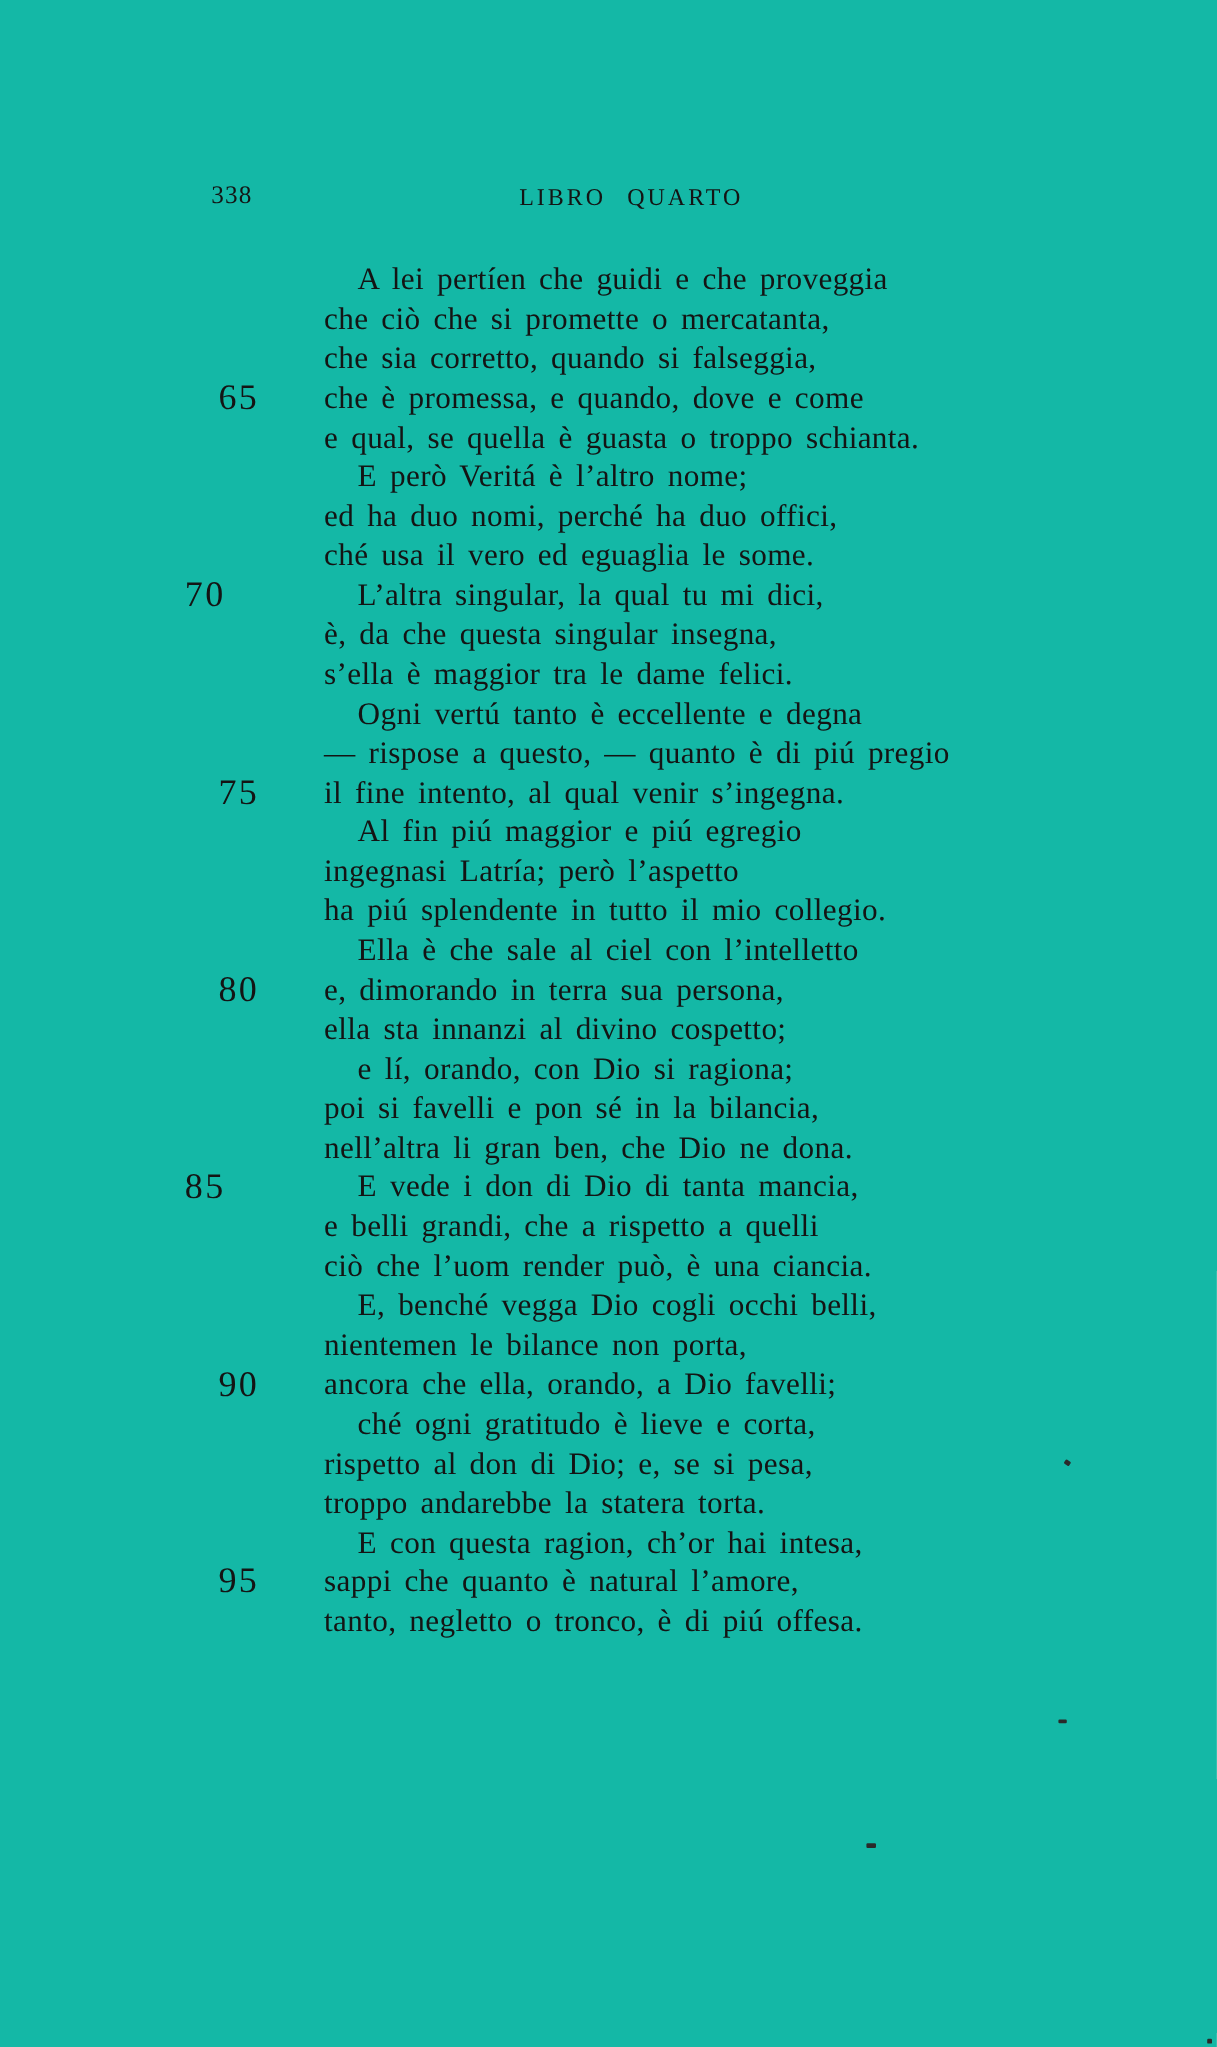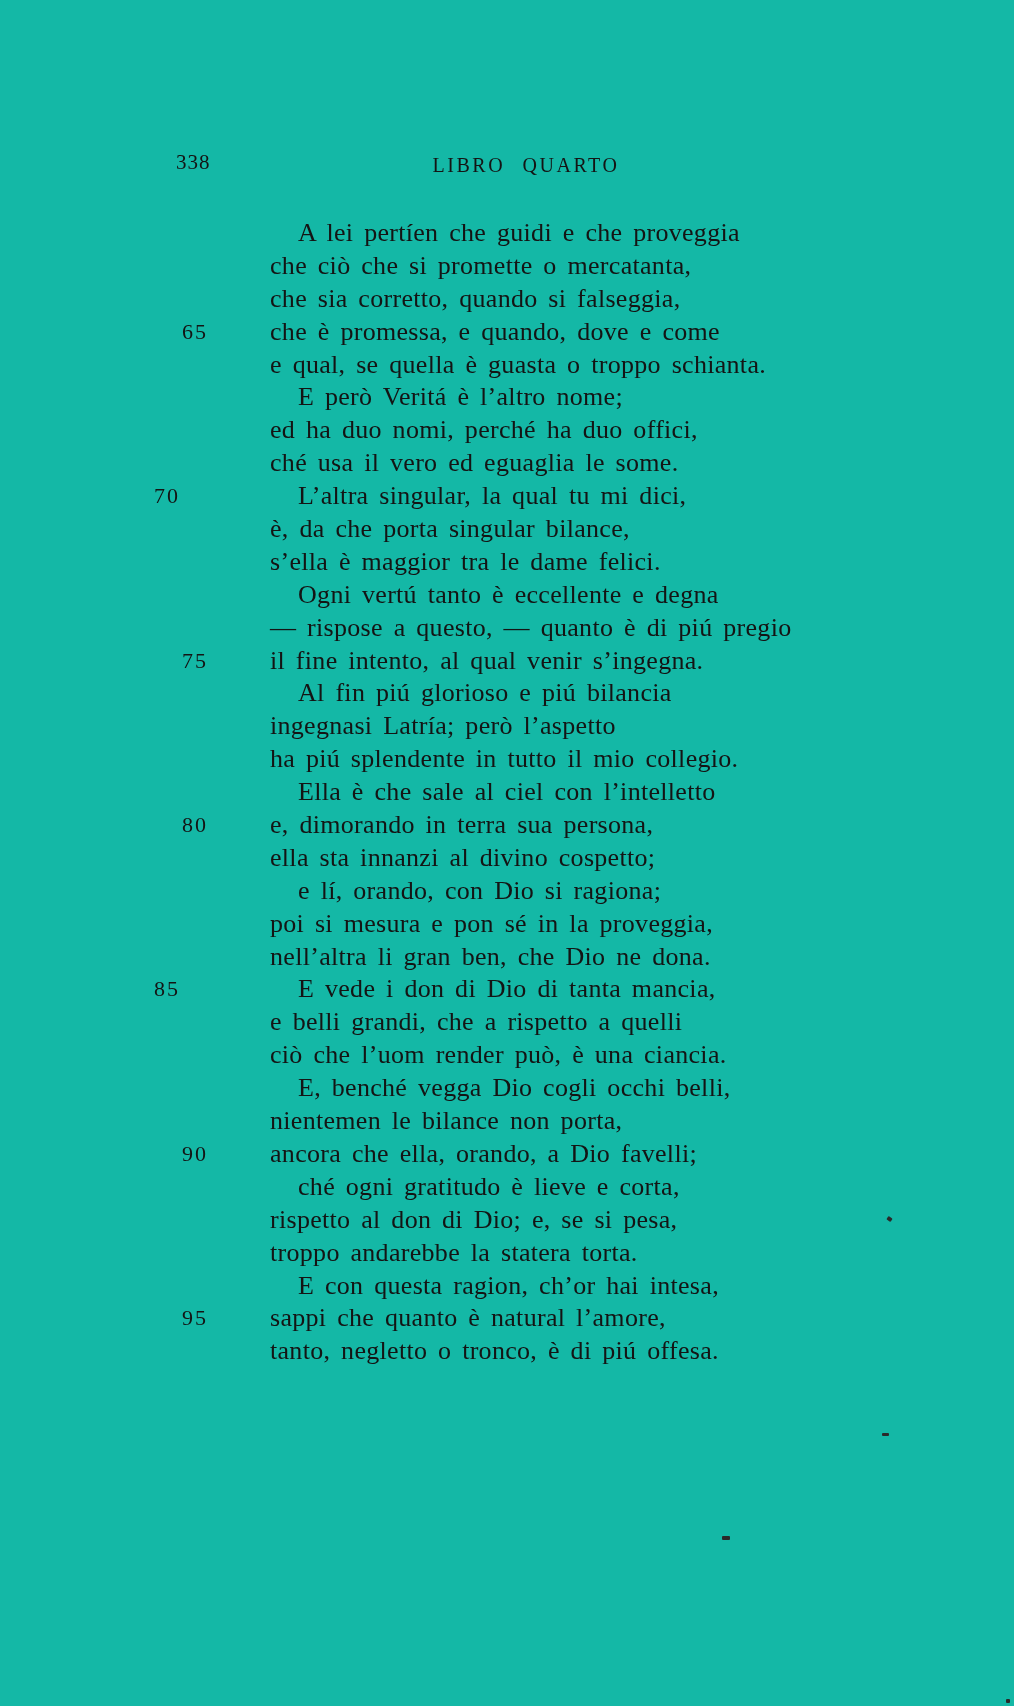--- a/index.html
+++ b/index.html
@@ -53,21 +53,21 @@
     word-spacing: 4px;
     white-space: nowrap;
   }
 
   .line.indent { padding-left: 28px; }
 
   .lnum {
     position: absolute;
     left: -88px;
     top: 0;
-    font-size: 22px;
+    font-size: 30px;
     letter-spacing: 2px;
   }
 
   .line.indent .lnum { left: -116px; }
 
   .speck {
     position: absolute;
     background: #2a2a2a;
     border-radius: 1px;
   }
@@ -88,33 +88,33 @@
   <div class="poem">
       <div class="line indent"><span>A lei pertíen che guidi e che proveggia</span></div>
       <div class="line"><span>che ciò che si promette o mercatanta,</span></div>
       <div class="line"><span>che sia corretto, quando si falseggia,</span></div>
       <div class="line"><span class="lnum">65</span><span>che è promessa, e quando, dove e come</span></div>
       <div class="line"><span>e qual, se quella è guasta o troppo schianta.</span></div>
       <div class="line indent"><span>E però Veritá è l’altro nome;</span></div>
       <div class="line"><span>ed ha duo nomi, perché ha duo offici,</span></div>
       <div class="line"><span>ché usa il vero ed eguaglia le some.</span></div>
       <div class="line indent"><span class="lnum">70</span><span>L’altra singular, la qual tu mi dici,</span></div>
-      <div class="line"><span>è, da che porta singular bilance,</span></div>
+      <div class="line"><span>è, da che questa singular insegna,</span></div>
       <div class="line"><span>s’ella è maggior tra le dame felici.</span></div>
       <div class="line indent"><span>Ogni vertú tanto è eccellente e degna</span></div>
       <div class="line"><span>— rispose a questo, — quanto è di piú pregio</span></div>
       <div class="line"><span class="lnum">75</span><span>il fine intento, al qual venir s’ingegna.</span></div>
-      <div class="line indent"><span>Al fin piú glorioso e piú bilancia</span></div>
+      <div class="line indent"><span>Al fin piú maggior e piú egregio</span></div>
       <div class="line"><span>ingegnasi Latría; però l’aspetto</span></div>
       <div class="line"><span>ha piú splendente in tutto il mio collegio.</span></div>
       <div class="line indent"><span>Ella è che sale al ciel con l’intelletto</span></div>
       <div class="line"><span class="lnum">80</span><span>e, dimorando in terra sua persona,</span></div>
       <div class="line"><span>ella sta innanzi al divino cospetto;</span></div>
       <div class="line indent"><span>e lí, orando, con Dio si ragiona;</span></div>
-      <div class="line"><span>poi si mesura e pon sé in la proveggia,</span></div>
+      <div class="line"><span>poi si favelli e pon sé in la bilancia,</span></div>
       <div class="line"><span>nell’altra li gran ben, che Dio ne dona.</span></div>
       <div class="line indent"><span class="lnum">85</span><span>E vede i don di Dio di tanta mancia,</span></div>
       <div class="line"><span>e belli grandi, che a rispetto a quelli</span></div>
       <div class="line"><span>ciò che l’uom render può, è una ciancia.</span></div>
       <div class="line indent"><span>E, benché vegga Dio cogli occhi belli,</span></div>
       <div class="line"><span>nientemen le bilance non porta,</span></div>
       <div class="line"><span class="lnum">90</span><span>ancora che ella, orando, a Dio favelli;</span></div>
       <div class="line indent"><span>ché ogni gratitudo è lieve e corta,</span></div>
       <div class="line"><span>rispetto al don di Dio; e, se si pesa,</span></div>
       <div class="line"><span>troppo andarebbe la statera torta.</span></div>

